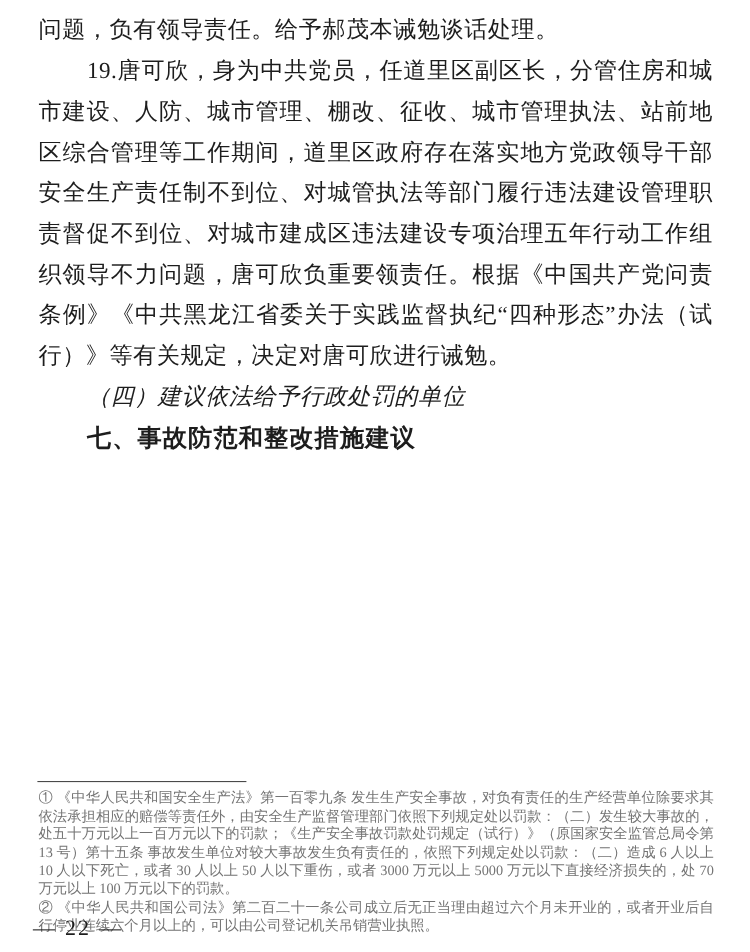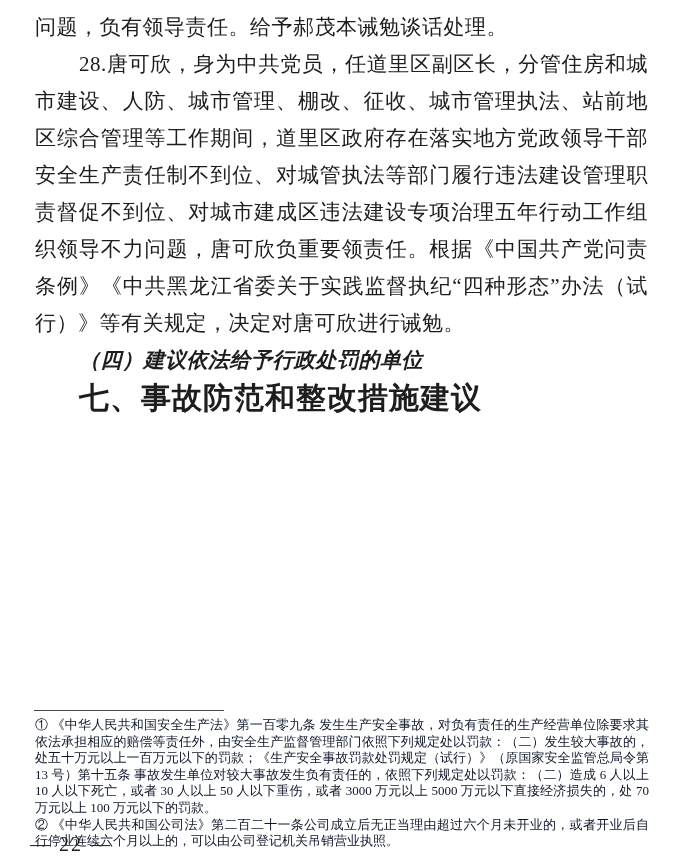--- a/index.html
+++ b/index.html
@@ -20,29 +20,29 @@
     width: 613px;
     font-size: 21px;
     line-height: 37px;
     text-align: justify;
     text-justify: inter-character;
     letter-spacing: 0.5px;
   }
   .body-text p { margin: 0; text-indent: 44px; }
   .body-text p.cont { text-indent: 0; }
   .h-kai {
-    font-weight: bold;
+    font-weight: normal;
     font-style: italic;
   }
   .h-hei {
     font-family: "Liberation Sans", "DejaVu Sans", sans-serif;
     font-weight: bold;
     font-style: normal;
     letter-spacing: 1px;
-    font-size: 30px;
+    font-size: 22px;
   }
   sup.fnref {
     font-size: 12px;
     line-height: 0;
     vertical-align: 7px;
     letter-spacing: 0;
   }
   .fn-divider {
     position: absolute;
     left: 34px;
@@ -53,40 +53,40 @@
   }
   .footnotes {
     position: absolute;
     left: 35px;
     top: 717px;
     width: 614px;
     font-size: 13px;
     line-height: 16.6px;
     text-align: justify;
     text-justify: inter-character;
-    color: #0f172a;
+    color: #737373;
   }
   .footnotes p { margin: 0; }
   .pagenum {
     position: absolute;
     left: 30px;
     top: 833px;
     font-size: 20px;
     letter-spacing: 2px;
     color: #1d1d1d;
   }
 </style>
 </head>
 <body>
 
 <div class="page">
 
   <div class="body-text">
     <p class="cont">问题，负有领导责任。给予郝茂本诫勉谈话处理。</p>
-    <p>28.唐可欣，身为中共党员，任道里区副区长，分管住房和城市建设、人防、城市管理、棚改、征收、城市管理执法、站前地区综合管理等工作期间，道里区政府存在落实地方党政领导干部安全生产责任制不到位、对城管执法等部门履行违法建设管理职责督促不到位、对城市建成区违法建设专项治理五年行动工作组织领导不力问题，唐可欣负重要领责任。根据《中国共产党问责条例》《中共黑龙江省委关于实践监督执纪“四种形态”办法（试行）》等有关规定，决定对唐可欣进行诫勉。</p>
+    <p>19.唐可欣，身为中共党员，任道里区副区长，分管住房和城市建设、人防、城市管理、棚改、征收、城市管理执法、站前地区综合管理等工作期间，道里区政府存在落实地方党政领导干部安全生产责任制不到位、对城管执法等部门履行违法建设管理职责督促不到位、对城市建成区违法建设专项治理五年行动工作组织领导不力问题，唐可欣负重要领责任。根据《中国共产党问责条例》《中共黑龙江省委关于实践监督执纪“四种形态”办法（试行）》等有关规定，决定对唐可欣进行诫勉。</p>
     <p class="h-kai">（四）建议依法给予行政处罚的单位</p>
     <p class="h-hei">七、事故防范和整改措施建议</p>
   </div>
 
   <div class="fn-divider"></div>
 
   <div class="footnotes">
     <p>① 《中华人民共和国安全生产法》第一百零九条 发生生产安全事故，对负有责任的生产经营单位除要求其依法承担相应的赔偿等责任外，由安全生产监督管理部门依照下列规定处以罚款：（二）发生较大事故的，处五十万元以上一百万元以下的罚款；《生产安全事故罚款处罚规定（试行）》（原国家安全监管总局令第 13 号）第十五条 事故发生单位对较大事故发生负有责任的，依照下列规定处以罚款：（二）造成 6 人以上 10 人以下死亡，或者 30 人以上 50 人以下重伤，或者 3000 万元以上 5000 万元以下直接经济损失的，处 70 万元以上 100 万元以下的罚款。</p>
     <p>② 《中华人民共和国公司法》第二百二十一条公司成立后无正当理由超过六个月未开业的，或者开业后自行停业连续六个月以上的，可以由公司登记机关吊销营业执照。</p>
   </div>

